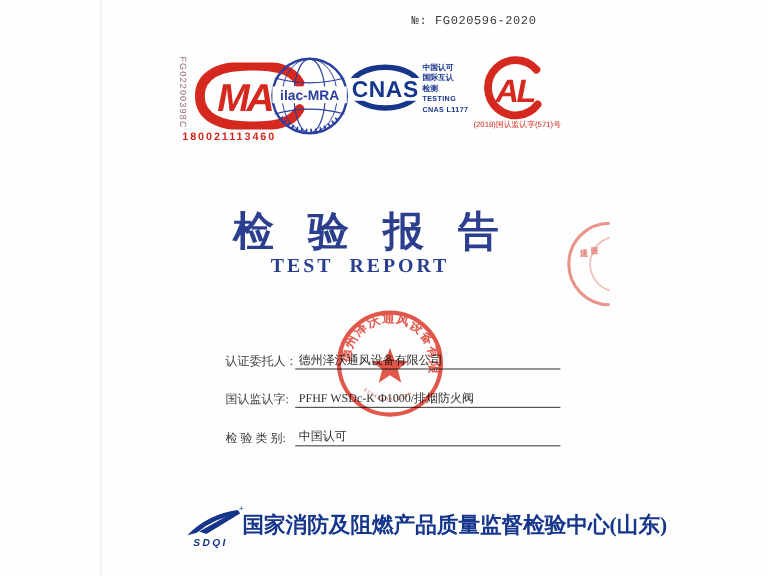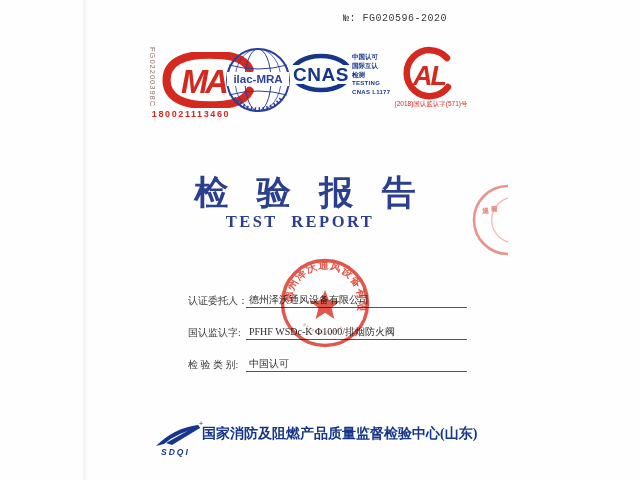--- a/index.html
+++ b/index.html
@@ -22,21 +22,21 @@
             letter-spacing:10px;padding-left:10px;font-family:"Liberation Serif",serif;}
   .title-en{left:175px;top:212px;width:250px;text-align:center;font-size:16.5px;font-weight:bold;color:#2c3f8e;
             letter-spacing:2.5px;word-spacing:7px;font-family:"Liberation Serif",serif;}
   .form-row{height:16px;}
   .form-label{position:absolute;left:188px;top:0;font-size:10px;color:#3a3a3a;white-space:pre;text-align:center;}
   .form-value-wrap{position:absolute;left:246px;top:0;width:221px;height:13px;border-bottom:1px solid #555;}
   .form-value{position:absolute;left:3px;bottom:0px;font-size:10px;color:#2e2e2e;white-space:nowrap;}
   .row-1{top:294px;} .row-2{top:326px;} .row-3{top:358px;}
   .stamp{left:278px;top:256px;mix-blend-mode:multiply;opacity:0.9;}
   .stamp-partial{left:462px;top:178px;opacity:0.65;filter:blur(0.3px);}
-  .footer-name-zh{left:202px;top:425px;font-size:14px;font-weight:bold;color:#16368c;white-space:nowrap;
+  .footer-name-zh{left:202px;top:425px;font-size:18px;font-weight:bold;color:#16368c;white-space:nowrap;
                   font-family:"Liberation Serif",serif;}
   .footer-name-en{left:203px;top:448px;font-size:7px;color:#16368c;white-space:nowrap;
                   font-family:"Liberation Serif",serif;}
   svg text{font-family:"Liberation Sans",sans-serif;}
 </style>
 </head>
 <body>
 
 <div class="page">
   <div class="seam"></div>

